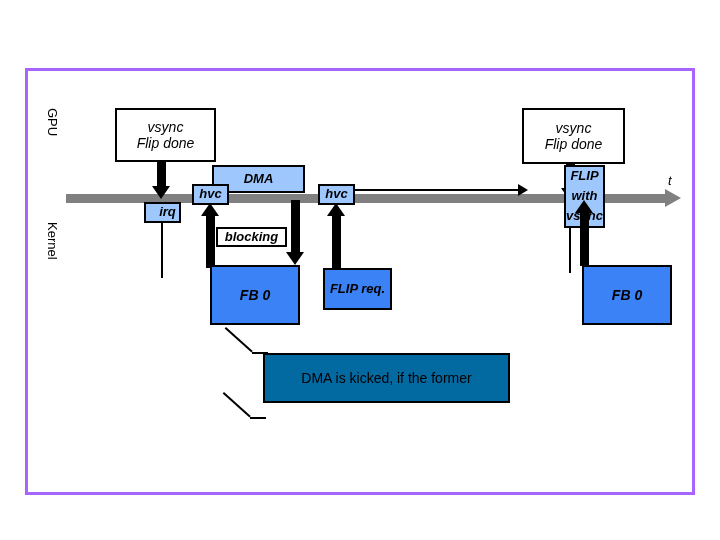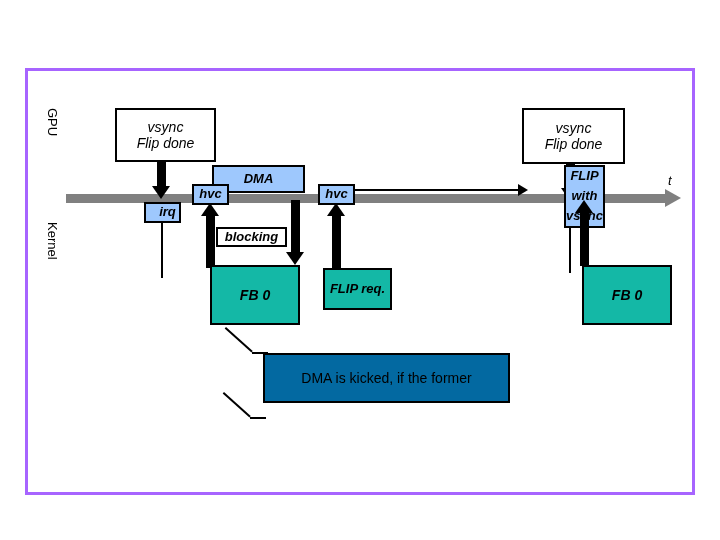--- a/index.html
+++ b/index.html
@@ -39,21 +39,21 @@
   }
 
   
   .box{
     position:absolute;box-sizing:border-box;border:2px solid #000;
     display:flex;align-items:center;justify-content:center;
     text-align:center;color:#000;line-height:1.15;
   }
   .box.white{background:#ffffff;}
   .box.blue{background:#9ec8fd;}
-  .box.lav{background:#14b8a6;}
+  .box.lav{background:#3b82f6;}
   .italic{font-style:italic;font-weight:bold;}
 
   
   .vsync{font-size:14px;font-style:italic;padding:2px;}
 
   
   .arrowdown, .arrowup{position:absolute;}
   .arrowdown .shaft,.arrowup .shaft{
     position:absolute;left:0;width:9px;background:#000;
   }

